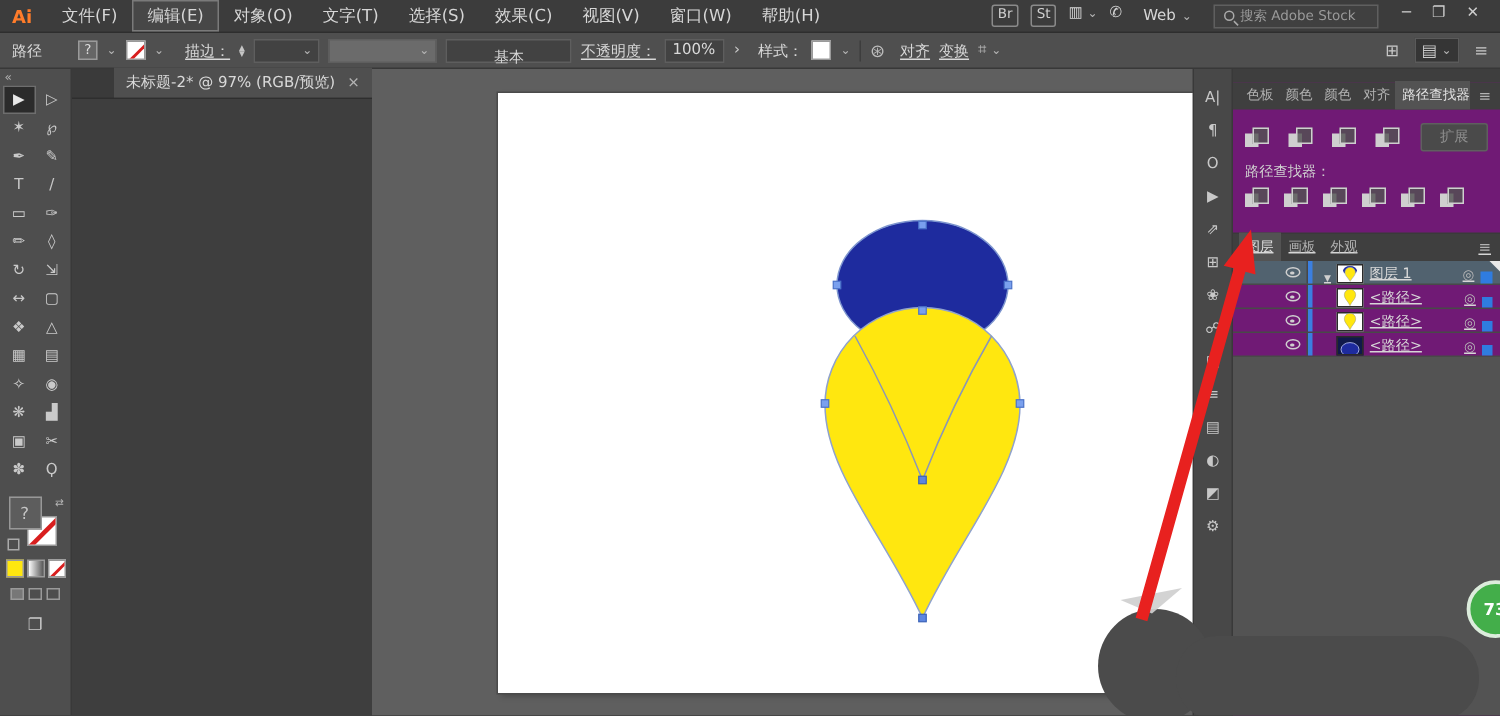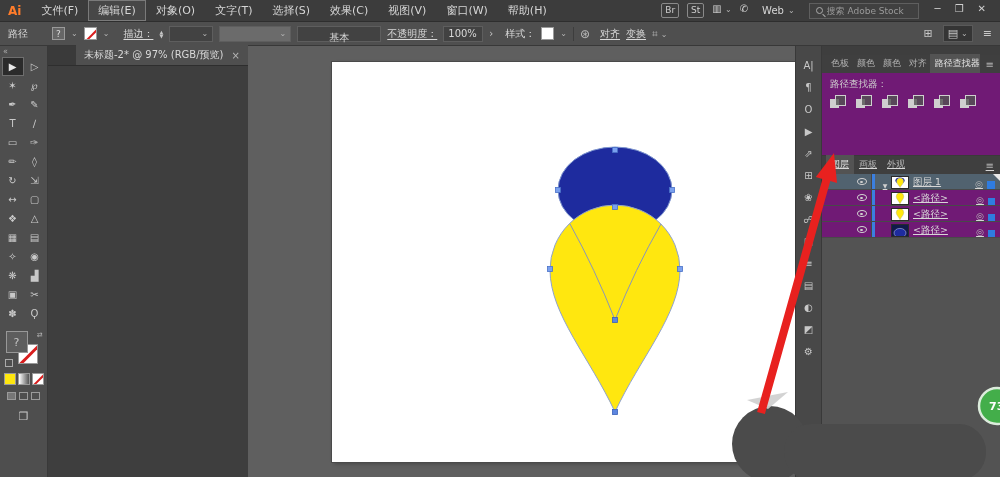--- a/index.html
+++ b/index.html
@@ -311,20 +311,27 @@
       <section>
         <div class="tabs">
           <div class="tab">色板</div>
           <div class="tab">颜色</div>
           <div class="tab">颜色</div>
           <div class="tab">对齐</div>
           <div class="tab active">路径查找器</div>
           <div class="tmenu">≡</div>
         </div>
         <div class="pf-content">
+          <div class="pf-row">
+            <span class="pfbtn"></span>
+            <span class="pfbtn"></span>
+            <span class="pfbtn"></span>
+            <span class="pfbtn"></span>
+            <span class="expand-btn">扩展</span>
+          </div>
           <div>路径查找器：</div>
           <div class="pf-row six">
             <span class="pfbtn"></span>
             <span class="pfbtn"></span>
             <span class="pfbtn"></span>
             <span class="pfbtn"></span>
             <span class="pfbtn"></span>
             <span class="pfbtn"></span>
           </div>
         </div>

